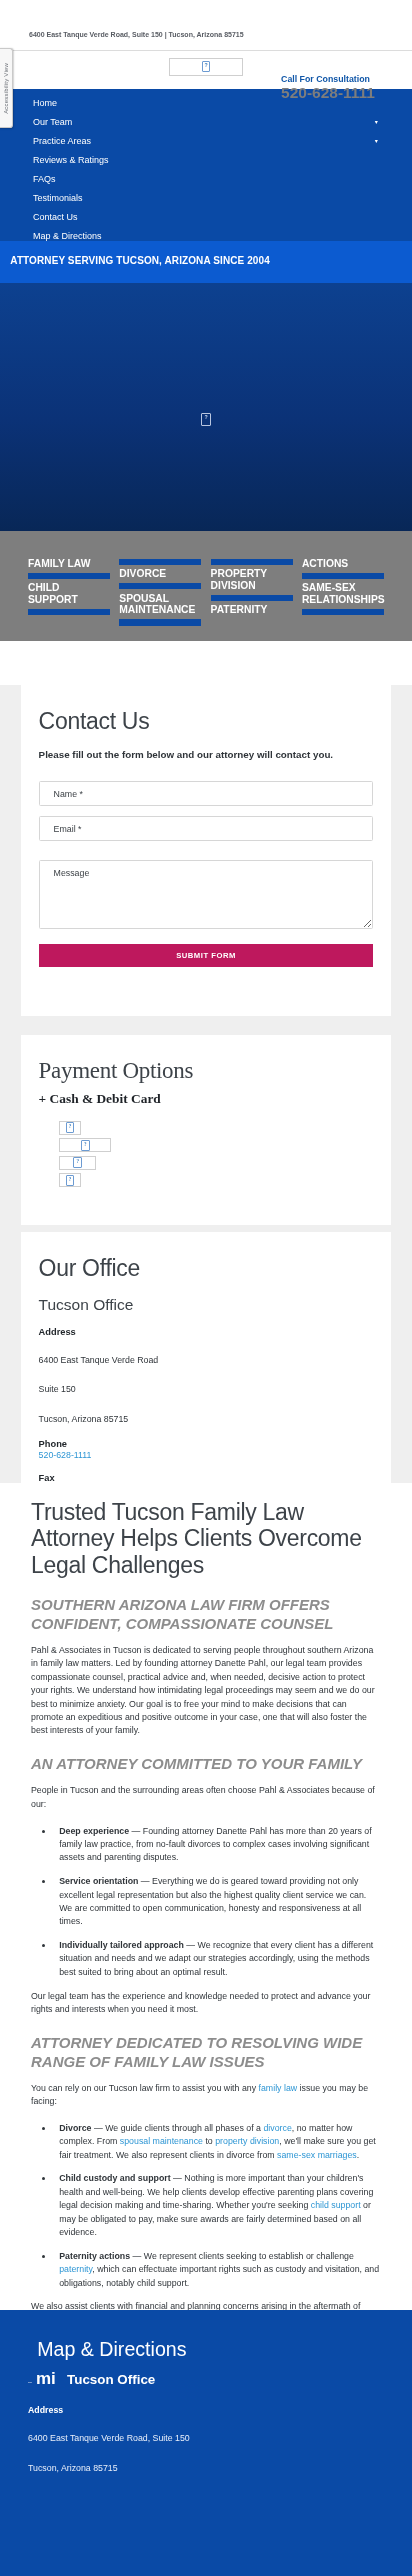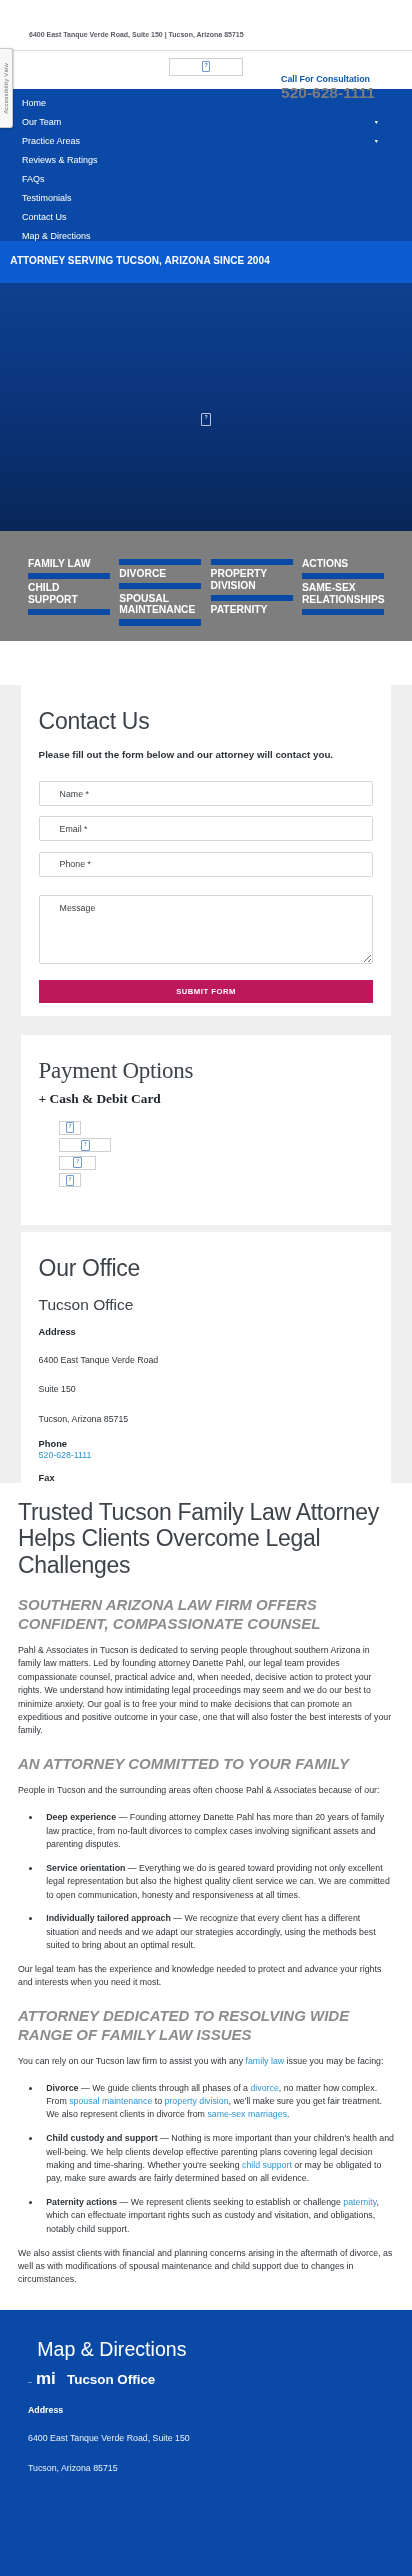--- a/index.html
+++ b/index.html
@@ -22,21 +22,21 @@
   .glyph{width:6.7px;height:8.8px;border:0.5px solid #6c9bd2;border-radius:1px;color:#3f7fbe;font-size:5.2px;line-height:7.7px;text-align:center;font-weight:bold;}
   .glyph::after{content:"?";}
   .glyph-light{border-color:#b9c6e0;color:#ccd8ee;background:transparent;}
   .logo-ph{position:absolute;left:169px;top:58px;width:74px;height:17.5px;}
   .call-block{position:absolute;right:37px;top:66px;z-index:3;margin-top:8px;}
   .call-label{color:var(--consult);font-weight:bold;font-size:8.8px;}
   .call-phone{color:var(--phonegray);font-weight:bold;font-size:15.5px;line-height:1.05;margin-top:1px;}
 
   
   .mainnav{height:152px;background:var(--blue);box-sizing:border-box;padding-top:4.6px;}
-  .mainnav li{position:relative;height:19px;display:flex;align-items:center;padding-left:22px;color:#fff;font-size:9px;cursor:pointer;text-align:center;}
+  .mainnav li{position:relative;height:19px;display:flex;align-items:center;padding-left:33px;color:#fff;font-size:9px;cursor:pointer;text-align:center;}
   .nav-arrow{position:absolute;right:33px;font-size:5.2px;color:#fff;}
 
   
   .banner{height:42px;background:var(--banner);box-sizing:border-box;padding:14.4px 0 0 10.3px;color:#fff;font-weight:bold;font-size:10px;letter-spacing:0.1px;}
 
   
   .hero{height:248px;background:linear-gradient(180deg,#0d4190 0%,#0b3277 55%,#082757 100%);display:flex;justify-content:center;align-items:flex-start;}
   .hero .glyph-light{margin-top:130px;width:7.7px;height:10.8px;}
 
   
@@ -48,35 +48,35 @@
   .white-strip{height:44px;background:#fff;}
 
   
   .cards{background:#efefef;padding:0 20.6px;}
   .card{background:#fff;padding:0 18px;box-sizing:border-box;overflow:hidden;}
   .card-title{font-size:23px;font-weight:normal;color:#3d4349;margin:23px 0 0;letter-spacing:-0.3px;}
   .card.contact{height:331px;}
   .card.payment{height:190px;margin-top:19px;font-family:Liberation Serif, serif;}
   .card.office{height:251px;margin-top:7.2px;}
   .contact .subtitle{font-weight:bold;font-size:9.8px;color:#2f3439;margin-top:13px;max-width:319px;line-height:1.5;}
-  .field{display:block;width:100%;height:25px;border:0.5px solid #d6d6d6;border-radius:1.5px;margin-top:10.3px;font-size:8.8px;padding:0 20px;box-sizing:border-box;color:#3a3f44;font-family:inherit;background:#fff;}
+  .field{display:block;width:100%;height:25px;border:0.5px solid #d6d6d6;border-radius:1.5px;margin-top:10.3px;font-size:8.8px;padding:0 14px;box-sizing:border-box;color:#3a3f44;font-family:inherit;background:#fff;}
   .field::placeholder{color:#3a3f44;opacity:1;}
   textarea.field{height:69px;padding-top:6.7px;resize:vertical;}
   .field:first-of-type{margin-top:18.5px;}
   .submit-btn{display:block;width:100%;height:23px;background:#be185d;color:#fff;font-weight:bold;font-size:7.7px;letter-spacing:0.5px;border:none;margin-top:15.5px;cursor:pointer;font-family:inherit;}
   .pay-sub{font-size:13.4px;font-weight:bold;color:#1f2328;margin-top:7.2px;}
   .pay-list{margin:13.4px 0 0 20.6px;}
   .pay-ph{height:14.4px;margin-bottom:3.1px;}
   .office-name{font-size:15.5px;color:#3d4349;font-weight:normal;margin-top:13.4px;}
   .olabel{font-weight:bold;font-size:9.3px;color:#23282d;margin-top:13.4px;}
   .oline{font-size:8.8px;color:#2f3439;line-height:12.4px;margin-top:17px;}
   .olink{color:var(--link);font-size:8.8px;margin-top:1.5px;display:inline-block;}
 
   
-  .content{background:#fff;height:827px;box-sizing:border-box;padding:0 18px;overflow:hidden;}
+  .content{background:#fff;height:827px;box-sizing:border-box;padding:0 31px;overflow:hidden;}
   .content h1{font-size:23px;color:#3d4349;font-weight:normal;line-height:1.16;margin:15.5px 0 0;letter-spacing:-0.3px;}
   .content h2.gray{font-size:15px;color:#8d8d8d;margin:17.5px 0 0;line-height:1.25;font-style:italic;}
   .content p{font-size:8.8px;line-height:13.4px;color:#30353a;margin:10.3px 0 0;}
   .content ul{list-style:disc;margin:13.4px 0 0;padding-left:23px;}
   .content li{font-size:8.8px;line-height:13.4px;color:#30353a;margin-bottom:10.3px;padding-left:5.2px;}
 
   
   .map{height:363px;background:var(--blue);box-sizing:border-box;padding:0 28px;color:#fff;overflow:hidden;}
   .map-title{font-size:19.6px;font-weight:normal;margin:28px 0 0 9.3px;}
   .map-row{margin-top:8.2px;display:flex;align-items:baseline;}
@@ -175,21 +175,20 @@
   <div class="white-strip"></div>
 
   <div class="cards">
 
     <section class="card contact">
       <h2 class="card-title">Contact Us</h2>
       <div class="subtitle">Please fill out the form below and our attorney will contact you.</div>
       <form id="contact-fields">
           <input class="field" placeholder="Name *" style="">
           <input class="field" placeholder="Email *" style="">
-          <input class="field" placeholder="Phone *" style="">
           <textarea class="field" placeholder="Message" style=""></textarea>
         </form>
       <button class="submit-btn">SUBMIT FORM</button>
     </section>
 
     <section class="card payment">
       <h2 class="card-title">Payment Options</h2>
       <div class="pay-sub">+ Cash &amp; Debit Card</div>
       <div class="pay-list" id="pay-list">
           <div class="img-ph pay-ph" style="width: 21.6px;">

